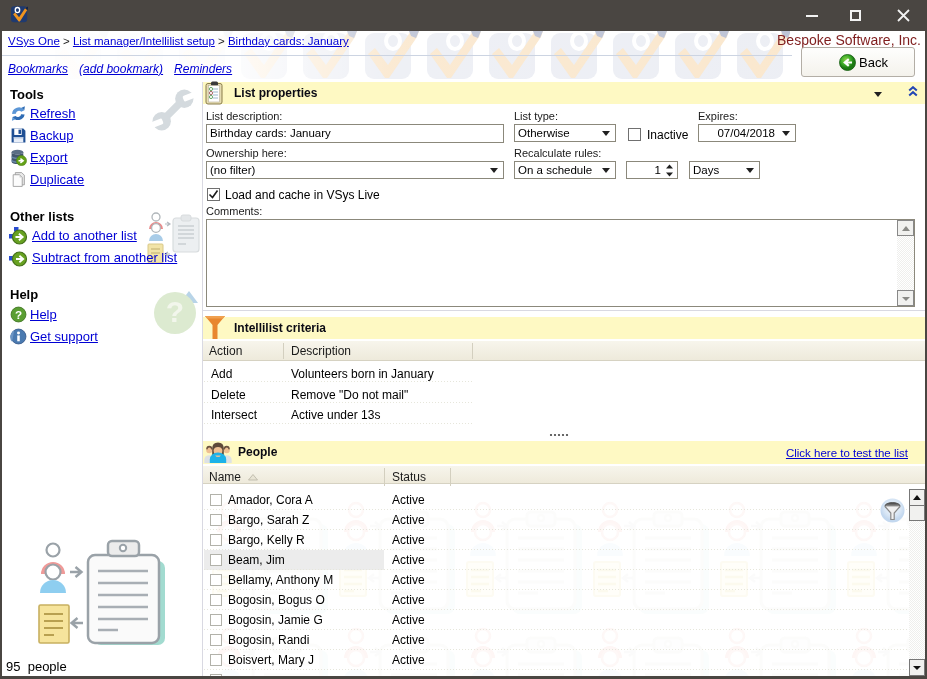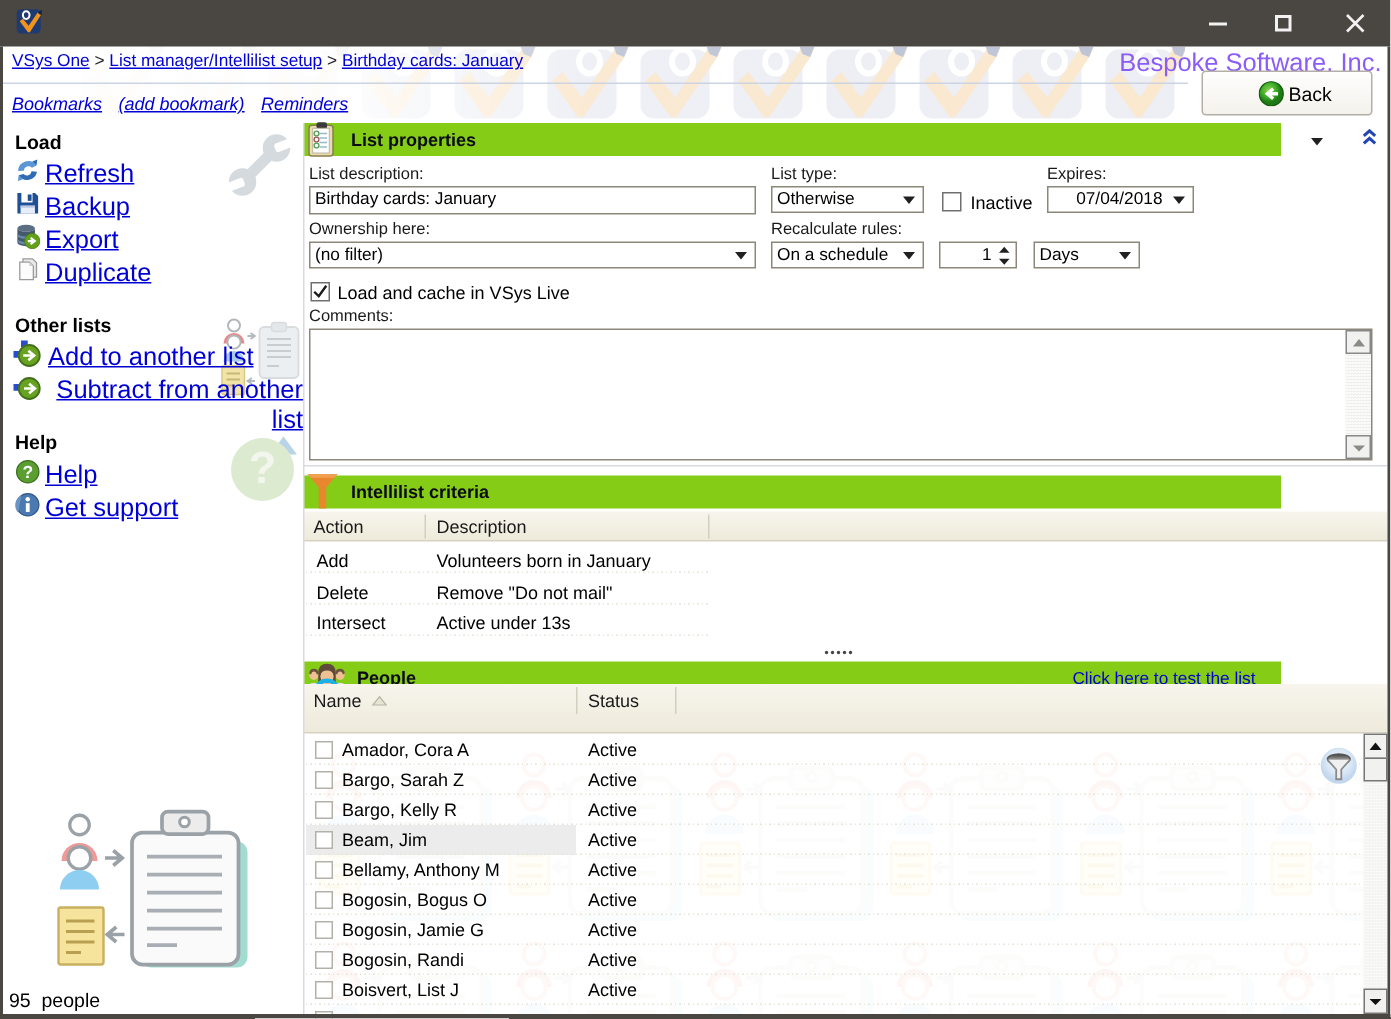--- a/index.html
+++ b/index.html
@@ -15,33 +15,33 @@
   #borderR { left:925px; top:31px; width:2px; height:648px; background:#4a4642; }
   #borderB { left:0; top:676px; width:927px; height:3px; background:#4a4642; }
 
   
   #band { left:2px; top:31px; width:923px; height:51px; background:#fff; overflow:hidden; }
   #crumbs { left:6px; top:4px; font-size:11.5px; white-space:nowrap; }
   #crumbs .sep { color:#222; text-decoration:none; }
   #bandline { left:0; top:24px; width:790px; height:1px; background:#ccd4e2; }
   #bookmarks { left:6px; top:31px; font-size:12px; font-style:italic; }
   #bookmarks a { margin-right:11px; }
-  #bespoke { right:4px; top:1px; color:#8b5cf6; font-size:17px; }
+  #bespoke { right:4px; top:1px; color:#7f1d1d; font-size:14px; }
   #backbtn { left:799px; top:16px; width:114px; height:30px; border:1px solid #b3aea6; border-radius:3px;
              background:linear-gradient(#fefefd,#f4f2ec); font-size:13px; color:#000; }
   #backbtn .lbl { position:absolute; left:57px; top:7px; }
 
   
   #sidebar { left:2px; top:82px; width:200px; height:594px; background:#fff; }
   .sb-h { position:absolute; left:8px; font-size:13px; font-weight:bold; color:#000; }
-  .sb-link { position:absolute; font-size:17px;text-align:right; }
+  .sb-link { position:absolute; font-size:13px;text-align:right; }
   .sb-ic { position:absolute; left:8px; width:17px; height:17px; }
 
   
-  .sect-h { position:absolute; left:202px; width:652px; height:22px; background:#84cc16; }
+  .sect-h { position:absolute; left:202px; width:723px; height:22px; background:#fef9c3; }
   .sect-h .t { position:absolute; left:32px; top:4px; font-size:12px; font-weight:bold; color:#0a0a14; }
   #lp-head { top:82px; }
   #ilc-head { top:317px; }
   #ppl-head { top:441px; height:23px; }
 
   .lab { position:absolute; font-size:11px; color:#1a1a1a; }
   .inp { position:absolute; border:1px solid #8b887b; background:#fff; font-size:11.5px; color:#000; }
   .combo-arrow { position:absolute; width:0; height:0; border:4px solid transparent; border-top:5px solid #202020; }
 
   .thead { position:absolute; left:202px; width:723px; height:20px; background:linear-gradient(#f7f5ec,#eeeadb); border-bottom:1px solid #d6d2c2; font-size:12px; color:#1a1a1a; }
@@ -134,21 +134,21 @@
         <rect x="-16" y="-3.6" width="32" height="7.2" rx="2"></rect>
         <circle cx="-16" cy="0" r="9.2"></circle>
         <circle cx="16" cy="0" r="9.2"></circle>
       </g>
       <g fill="#ffffff">
         <rect x="-29" y="-3" width="14" height="6" rx="1.5" transform="rotate(24 -16 0)"></rect>
         <rect x="15" y="-3" width="14" height="6" rx="1.5" transform="rotate(24 16 0)"></rect>
       </g>
     </g>
   </svg>
-  <div class="sb-h" style="top:5px">Load</div>
+  <div class="sb-h" style="top:5px">Tools</div>
   <svg class="sb-ic" style="top:23px" viewBox="0 0 16 16">
     <path d="M13.5 5 A6.3 6.3 0 0 0 2 8.5 L5.5 8.3 A3 3 0 0 1 10.6 6.4 Z" fill="#5b96d6"></path>
     <path d="M13.5 5 L14 1.2 L10.8 2.5 Z" fill="#2f6cb4"></path>
     <path d="M2.3 11.2 A6.3 6.3 0 0 0 13.8 9 L10.4 8.6 A3 3 0 0 1 5.3 10.4 Z" fill="#2f6cb4"></path>
     <path d="M2.3 11.2 L1.8 14.8 L5 13.6 Z" fill="#5b96d6"></path>
   </svg>
   <a class="sb-link" style="left:28px;top:24px">Refresh</a>
   <svg class="sb-ic" style="top:45px" viewBox="0 0 16 16">
       <path d="M1.5 1.5 h11 l2 2 v11 h-13 z" fill="#1f4f94"></path>
       <rect x="4" y="1.5" width="7" height="6" fill="#fff"></rect>
@@ -418,21 +418,21 @@
               <line x1="5" y1="95" x2="15" y2="95"></line>
         </g>
 
         <path d="M40 82 h-9 m4 -4 l-5 4 l5 4" stroke="#efefed" stroke-width="2.5" fill="none"></path>
        </g>
       </pattern>
     </defs>
     <rect x="0" y="0" width="705" height="187" fill="url(#wm)"></rect>
   </svg>
 
-  <div class="thead" style="top:456px;height:33px">
+  <div class="thead" style="top:466px;height:18px">
     <span class="abs" style="left:7px;top:4px">Name</span>
     <svg class="abs" style="left:46px;top:8px" width="10" height="7">
         <path d="M5 0.5 L9.5 6 L0.5 6 Z" fill="#e8e4d4" stroke="#b8b4a4" stroke-width="0.8"></path>
       </svg>
     <span class="abs" style="left:190px;top:4px">Status</span>
     <i class="tsep" style="left:182px;height:18px"></i>
       <i class="tsep" style="left:248px;height:18px"></i>
   </div>
   <div class="cb-row" style="left:210px;top:494px"></div>
   <div class="trow" style="left:228px;top:493px">Amador, Cora A</div>
@@ -461,21 +461,21 @@
   <div class="rowline" style="left:204px;top:609px;width:705px"></div>
   <div class="cb-row" style="left:210px;top:614px"></div>
   <div class="trow" style="left:228px;top:613px">Bogosin, Jamie G</div>
   <div class="trow" style="left:392px;top:613px">Active</div>
   <div class="rowline" style="left:204px;top:629px;width:705px"></div>
   <div class="cb-row" style="left:210px;top:634px"></div>
   <div class="trow" style="left:228px;top:633px">Bogosin, Randi</div>
   <div class="trow" style="left:392px;top:633px">Active</div>
   <div class="rowline" style="left:204px;top:649px;width:705px"></div>
   <div class="cb-row" style="left:210px;top:654px"></div>
-  <div class="trow" style="left:228px;top:653px">Boisvert, List J</div>
+  <div class="trow" style="left:228px;top:653px">Boisvert, Mary J</div>
   <div class="trow" style="left:392px;top:653px">Active</div>
   <div class="rowline" style="left:204px;top:669px;width:705px"></div>
   <div class="cb-row" style="left:210px;top:674px;border-bottom:none"></div>
 
   <svg class="abs" style="left:880px;top:498px" width="25" height="25">
     <defs>
         <radialGradient id="fbg" cx="0.5" cy="0.4">
           <stop offset="0%" stop-color="#f4f9fd"></stop>
           <stop offset="70%" stop-color="#d8e6f5"></stop>
           <stop offset="100%" stop-color="#c3d8ef"></stop>

